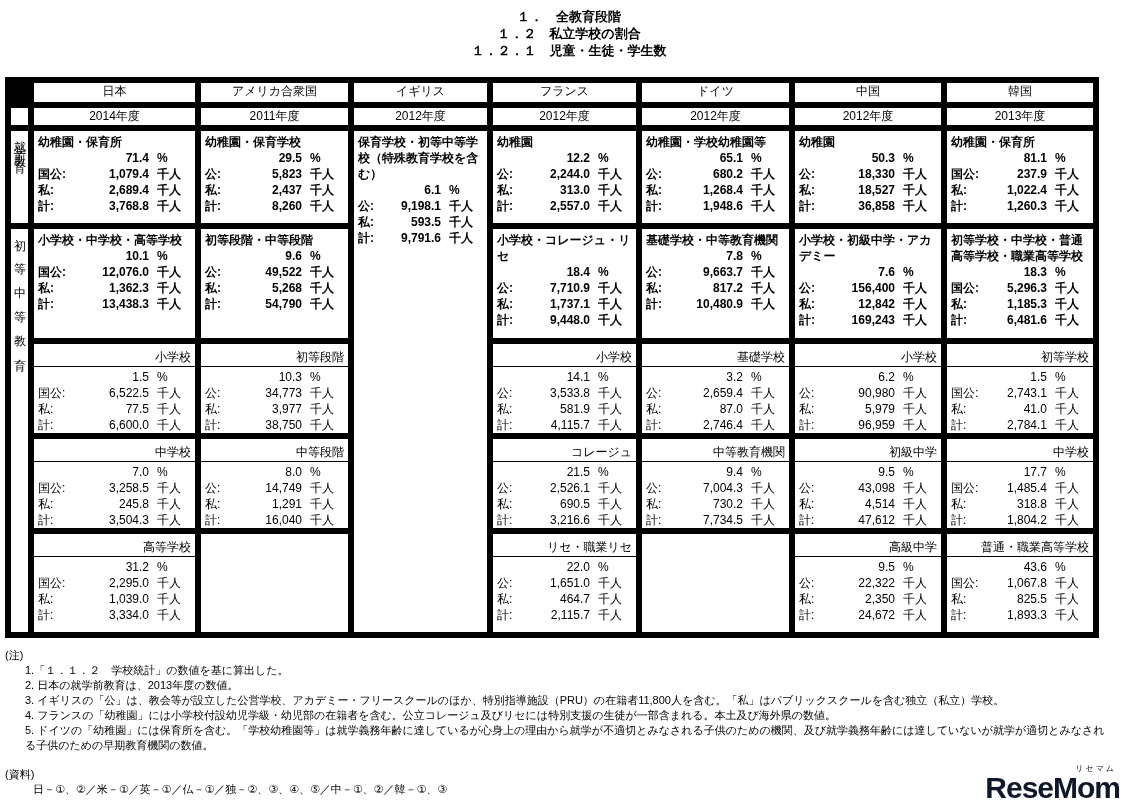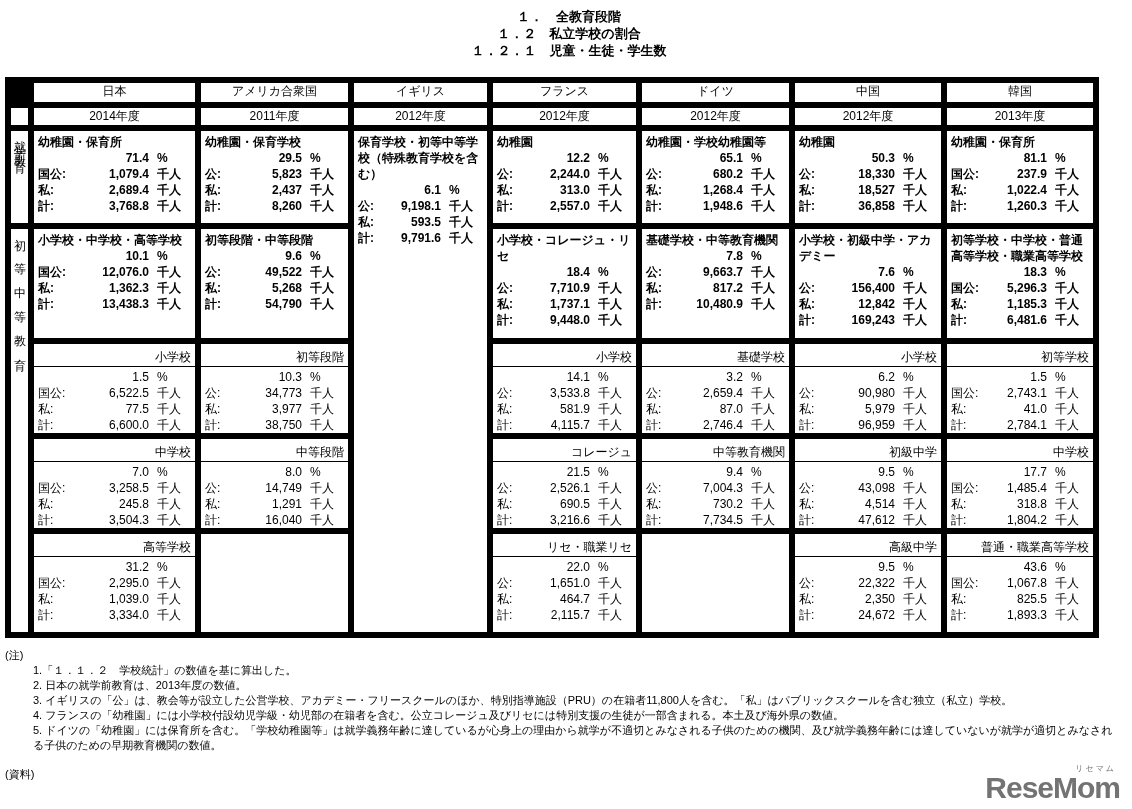--- a/index.html
+++ b/index.html
@@ -33,28 +33,28 @@
   .bname { padding:1px 1px 0; }
   .blk.sub .bname { border-bottom:1px solid #000; margin:2px -3px 2px; padding:1px 4px 1px;text-align:right; }
   .brow { display:flex; padding:0 1px; }
   .brow .lbl { min-width:30px; text-align:left; white-space:nowrap; }
   .brow .val { flex:1; text-align:right; white-space:nowrap; }
   .brow .unit { width:42px; text-align:left; padding-left:8px; white-space:nowrap; }
 
   
   .notes { margin:10px 0 0 5px; font-size:11px; line-height:15px; }
   .notes .nh { margin-bottom:0; }
-  .note { margin-left:28px; max-width:1085px; }
+  .note { margin-left:20px; max-width:1085px; }
 
   
   .sources { margin:14px 0 0 5px; font-size:11px; line-height:15px; }
   .sources .src-line { margin-left:28px; }
 
   
-  .logo { position:absolute; right:12px; bottom:6px; text-align:right; color:#737373; }
+  .logo { position:absolute; right:12px; bottom:6px; text-align:right; color:#0f172a; }
   .logo-sub { display:block; font-size:8px; letter-spacing:2px; margin-right:4px; line-height:8px; }
   .logo-main { font-size:30px; font-weight:bold; line-height:30px; letter-spacing:-1px;text-align:center; }
 </style>
 </head>
 <body>
 
 <div class="titles">
   <div>１．　全教育段階</div>
   <div>１．２　私立学校の割合</div>
   <div>１．２．１　児童・生徒・学生数</div>
@@ -842,18 +842,19 @@
   <div class="nh">(注)</div>
   <div class="note">1.「１．１．２　学校統計」の数値を基に算出した。</div>
   <div class="note">2. 日本の就学前教育は、2013年度の数値。</div>
   <div class="note">3. イギリスの「公」は、教会等が設立した公営学校、アカデミー・フリースクールのほか、特別指導施設（PRU）の在籍者11,800人を含む。「私」はパブリックスクールを含む独立（私立）学校。</div>
   <div class="note">4. フランスの「幼稚園」には小学校付設幼児学級・幼児部の在籍者を含む。公立コレージュ及びリセには特別支援の生徒が一部含まれる。本土及び海外県の数値。</div>
   <div class="note">5. ドイツの「幼稚園」には保育所を含む。「学校幼稚園等」は就学義務年齢に達しているが心身上の理由から就学が不適切とみなされる子供のための機関、及び就学義務年齢には達していないが就学が適切とみなされる子供のための早期教育機関の数値。</div>
 </div>
 
 <div class="sources">
   <div>(資料)</div>
+  <div class="src-line">日－①、②／米－①／英－①／仏－①／独－②、③、④、⑤／中－①、②／韓－①、③</div>
 </div>
 
 <div class="logo">
   <span class="logo-sub">リセマム</span>
   <span class="logo-main">ReseMom</span>
 </div>
 
 </body></html>

